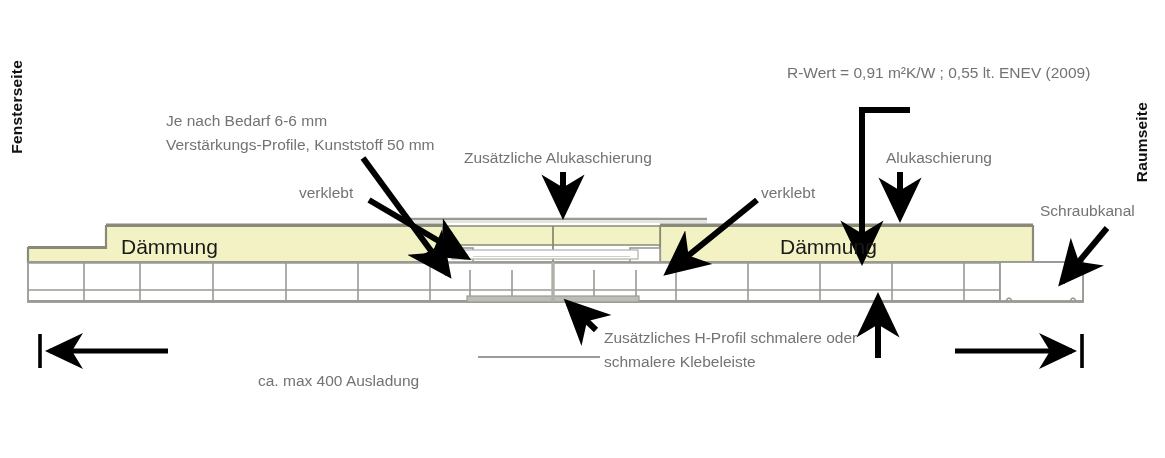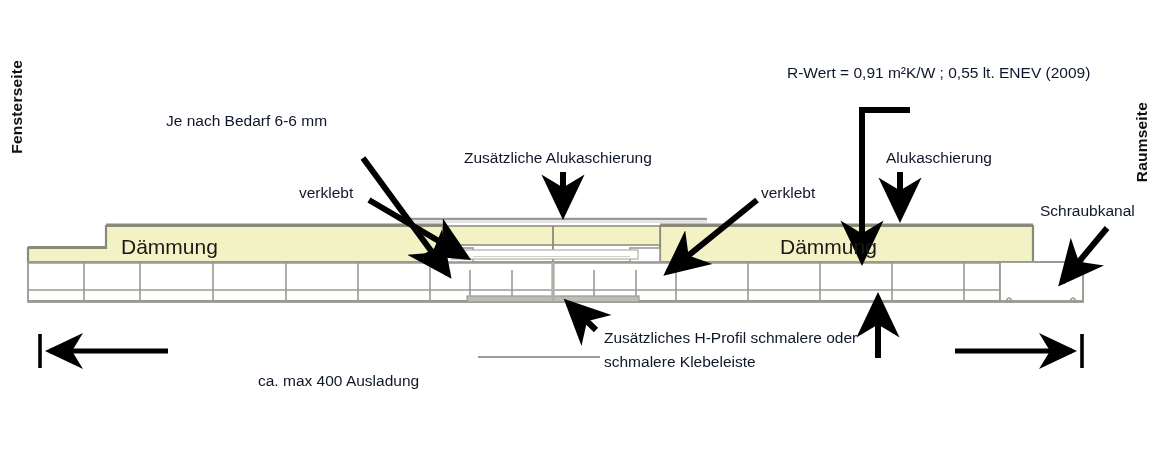--- a/index.html
+++ b/index.html
@@ -3,21 +3,21 @@
 <meta charset="utf-8">
 <style>
   html,body{margin:0;padding:0;background:#ffffff;}
   body{
     width:1165px;height:458px;position:relative;overflow:hidden;
     font-family:"Liberation Sans","DejaVu Sans",sans-serif;
     color:#1a1a1a;
   }
   #stage{position:absolute;inset:0;}
   svg.layer{position:absolute;left:0;top:0;width:1165px;height:458px;overflow:visible;}
-  .lbl{position:absolute;font-size:15.5px;line-height:21px;white-space:pre;color:#0f172a;}
+  .lbl{position:absolute;font-size:15.5px;line-height:21px;white-space:pre;color:#737373;}
   .lbl-side{
     position:absolute;font-size:15.5px;font-weight:bold;color:#111;
     writing-mode:vertical-rl;transform:rotate(180deg);transform-origin:center;
     white-space:nowrap;letter-spacing:.2px;
   }
   .damm-text{
     position:absolute;font-size:21px;color:#1a1a1a;white-space:nowrap;
   }
 </style>
 </head>
@@ -143,20 +143,21 @@
       <line x1="168" y1="351" x2="50" y2="351" stroke-width="5" marker-end="url(#ahbig)"></line>
       <line x1="1082" y1="334" x2="1082" y2="368" stroke-width="3.6"></line>
       <line x1="955" y1="351" x2="1072" y2="351" stroke-width="5" marker-end="url(#ahbig)"></line>
     </g>
   </svg>
 
   <div class="lbl-side" style="left:8px;top:60px;">Fensterseite</div>
   <div class="lbl-side" style="left:1133px;top:102px;">Raumseite</div>
 
   <div class="lbl" style="left:166px;top:110px;">Je nach Bedarf 6-6 mm</div>
+  <div class="lbl" style="left:166px;top:134px;">Verstärkungs-Profile, Kunststoff 50 mm</div>
 
   <div class="lbl" style="left:299px;top:182px;">verklebt</div>
 
   <div class="lbl" style="left:464px;top:147px;">Zusätzliche Alukaschierung</div>
 
   <div class="lbl" style="left:761px;top:182px;">verklebt</div>
 
   <div class="lbl" style="left:787px;top:62px;">R-Wert = 0,91 m²K/W ; 0,55 lt. ENEV (2009)</div>
 
   <div class="lbl" style="left:886px;top:147px;">Alukaschierung</div>

